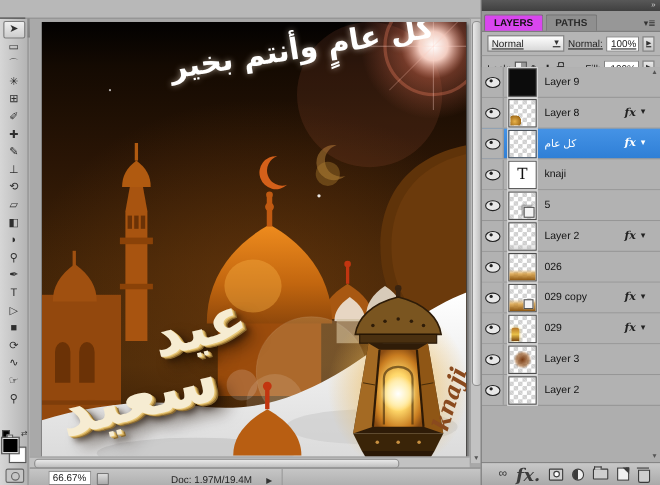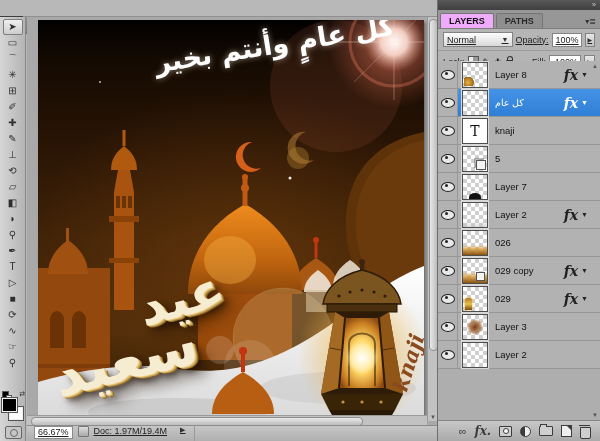--- a/index.html
+++ b/index.html
@@ -31,33 +31,33 @@
   .canvas svg{position:absolute;left:0;top:0;}
   .callig{position:absolute;left:48px;top:14px;width:310px;font-family:"DejaVu Sans",sans-serif;font-weight:bold;font-size:27px;color:#fff;direction:rtl;transform:rotate(-9deg);text-shadow:0 0 6px rgba(255,240,220,.55);letter-spacing:1px;}
   .eid1{position:absolute;left:100px;top:248px;font-family:"DejaVu Sans",sans-serif;font-weight:bold;font-size:52px;color:#f6ecd2;transform:rotate(-14deg);text-shadow:1px 1px 0 #e8c878,2px 2px 0 #c8a050,3px 3px 0 #8a6a30,5px 6px 6px rgba(30,15,4,.7),9px 11px 14px rgba(30,15,4,.55);}
   .eid2{position:absolute;left:14px;top:306px;font-family:"DejaVu Sans",sans-serif;font-weight:bold;font-size:58px;color:#f6ecd2;transform:rotate(-14deg);text-shadow:1px 1px 0 #e8c878,2px 2px 0 #c8a050,3px 3px 0 #8a6a30,5px 6px 6px rgba(30,15,4,.7),10px 12px 14px rgba(30,15,4,.55);}
   .sig{position:absolute;right:-14px;top:330px;font-family:"DejaVu Serif",serif;font-style:italic;font-weight:bold;font-size:21px;color:#8a4a1e;transform:rotate(-72deg);}
   .vscroll{position:absolute;right:0;top:0;width:10px;height:404px;background:#c2c2c2;border-left:1px solid #9a9a9a;box-sizing:border-box;}
   .vthumb{position:absolute;left:1px;top:2px;width:7px;height:330px;background:linear-gradient(90deg,#e9e9e9,#bdbdbd);border:1px solid #8f8f8f;border-radius:4px;}
   .varrow{position:absolute;left:0;bottom:1px;width:10px;text-align:center;font-size:6px;color:#555;}
   .hscroll{position:absolute;left:0;bottom:16px;width:400px;height:10px;background:#c2c2c2;border-top:1px solid #9a9a9a;box-sizing:border-box;}
   .hthumb{position:absolute;left:4px;top:1px;width:330px;height:7px;background:linear-gradient(#e9e9e9,#bdbdbd);border:1px solid #8f8f8f;border-radius:4px;}
-  .statusbar{position:absolute;left:0;bottom:0;width:410px;height:16px;background:linear-gradient(#c6c6c6,#b0b0b0);border-top:1px solid #8c8c8c;display:flex;align-items:flex-start;gap:5px;padding-left:7px;box-sizing:border-box;font-size:9px;color:#222;text-decoration:underline;}
+  .statusbar{position:absolute;left:0;bottom:0;width:410px;height:16px;background:linear-gradient(#c6c6c6,#b0b0b0);border-top:1px solid #8c8c8c;display:flex;align-items:flex-end;gap:5px;padding-left:17px;box-sizing:border-box;font-size:9px;color:#222;}
   .zoombox{background:#fff;border:1px solid #8a8a8a;height:11px;line-height:11px;padding:0 3px;}
   .scratch-ic{width:9px;height:9px;border:1px solid #777;background:linear-gradient(#ddd,#aaa);border-radius:1px;}
-  .docinfo{}
+  .docinfo{margin-left:52px;}
   .status-arrow{font-size:7px;color:#333;margin-left:8px;}
   .status-gutter{flex:1;height:100%;border-left:1px solid #999;margin-left:4px;}
 
   
   .layers{position:absolute;left:437px;top:0;width:163px;height:441px;background:#b5b5b5;border-left:1px solid #6e6e6e;box-sizing:border-box;}
   .panel-top{height:10px;background:linear-gradient(#585858,#404040);color:#ccc;font-size:7px;line-height:10px;text-align:right;padding-right:4px;}
   .ptabs{height:18px;background:#979797;display:flex;align-items:flex-end;border-bottom:1px solid #7c7c7c;}
   .ptab{height:14px;line-height:14px;padding:0 8px;font-size:9px;font-weight:bold;color:#2a2a2a;background:#8f8f8f;border:1px solid #757575;border-bottom:none;border-radius:2px 2px 0 0;margin-left:2px;}
-  .ptab.active{background:#f0abfc;color:#111;}
+  .ptab.active{background:#d946ef;color:#111;}
   .pmenu{margin-left:auto;font-size:8px;color:#333;padding:0 4px 2px 0;}
   .ctrl{display:flex;align-items:center;font-size:9px;color:#222;padding:0 5px;gap:3px;height:21px;border-bottom:1px solid #9b9b9b;text-decoration:underline;}
   .blendbox{width:66px;height:13px;background:linear-gradient(#fefefe,#d8d8d8);border:1px solid #838383;display:flex;justify-content:space-between;align-items:center;padding:0 3px;font-size:9px;}
   .blendbox .dd{font-size:7px;color:#333;}
   .rlabel{margin-left:auto;}
   .valbox{width:28px;height:12px;background:#fff;border:1px solid #838383;text-align:right;padding-right:2px;line-height:12px;}
   .spin{width:9px;height:12px;background:linear-gradient(#e8e8e8,#c2c2c2);border:1px solid #838383;font-size:6px;line-height:12px;text-align:center;color:#333;}
   .lockicons{display:flex;align-items:center;gap:4px;}
   .lk-checker{width:9px;height:9px;border:1px solid #555;background:conic-gradient(#999 25%,#eee 0 50%,#999 0 75%,#eee 0);}
   .lk-glyph{font-size:9px;color:#222;}
@@ -82,30 +82,30 @@
   .thumb.t-darkblob::after{content:"";position:absolute;left:6px;bottom:-2px;width:12px;height:8px;background:#111;border-radius:50% 50% 0 0;}
   .thumb.t-faint::after{content:"";position:absolute;left:0;bottom:0;width:100%;height:6px;background:linear-gradient(#fff0,#bbb8);}
   .thumb.t-gold::after{content:"";position:absolute;left:0;bottom:0;width:100%;height:10px;background:linear-gradient(#e8b24a00,#d89c3acc 40%,#8a5410);}
   .thumb.t-goldbadge::after{content:"";position:absolute;left:0;bottom:0;width:100%;height:11px;background:linear-gradient(#e8b24a00,#d89c3acc 40%,#8a5410);}
   .thumb.t-goldbadge::before{content:"";position:absolute;right:2px;bottom:2px;width:7px;height:7px;background:#f4f4f4;border:1px solid #555;z-index:2;}
   .thumb.t-lantern::after{content:"";position:absolute;left:2px;bottom:1px;width:7px;height:12px;background:linear-gradient(#b87828,#e8c048 50%,#7a4812);border-radius:2px 2px 0 0;box-shadow:0 0 3px #e8c048;}
   .thumb.t-brownblob::after{content:"";position:absolute;left:4px;top:4px;width:16px;height:16px;background:radial-gradient(circle,#7a3c14,#a0622daa 50%,transparent 72%);}
   .lname{font-size:9.5px;color:#111;flex:1;padding-left:3px;white-space:nowrap;overflow:hidden;}
   .lrow.sel .lname{color:#fff;}
   .fxwrap{display:flex;align-items:center;gap:3px;padding-right:12px;flex:none;}
-  .fxi{font-family:"DejaVu Serif",serif;font-style:italic;font-weight:bold;font-size:14px;color:#222;}
+  .fxi{font-family:"DejaVu Serif",serif;font-style:italic;font-weight:bold;font-size:10px;color:#222;}
   .lrow.sel .fxi{color:#fff;}
   .fxdd{font-size:7px;color:#222;}
   .lrow.sel .fxdd{color:#fff;}
   .scrollup{position:absolute;right:2px;top:63px;font-size:6px;color:#555;}
   .scrolldown{position:absolute;right:2px;bottom:23px;font-size:6px;color:#555;}
 
   .lbottom{position:absolute;left:0;right:0;bottom:0;height:21px;background:linear-gradient(#c8c8c8,#aaaaaa);border-top:1px solid #858585;display:flex;align-items:center;justify-content:flex-end;gap:8px;padding:0 9px;box-sizing:border-box;}
   .bic{color:#3c3c3c;font-size:11px;line-height:21px;}
-  .bic-fx{font-family:"DejaVu Serif",serif;font-style:italic;font-weight:bold;font-size:12px;}
+  .bic-fx{font-family:"DejaVu Serif",serif;font-style:italic;font-weight:bold;font-size:16px;}
   .bic-mask{width:11px;height:9px;border:1px solid #3c3c3c;border-radius:1px;position:relative;background:#cfcfcf;}
   .bic-mask::after{content:"";position:absolute;left:2.5px;top:1.5px;width:4px;height:4px;border-radius:50%;border:1px solid #3c3c3c;background:#fff;}
   .bic-adj{width:9px;height:9px;border-radius:50%;border:1px solid #3c3c3c;background:linear-gradient(90deg,#3c3c3c 50%,#efefef 50%);}
   .bic-folder{width:12px;height:8px;border:1px solid #3c3c3c;border-radius:1px;position:relative;background:#cfcfcf;}
   .bic-folder::before{content:"";position:absolute;left:0;top:-3px;width:5px;height:2px;border:1px solid #3c3c3c;border-bottom:none;background:#cfcfcf;}
   .bic-new{width:9px;height:10px;border:1px solid #3c3c3c;background:#efefef;position:relative;}
   .bic-new::after{content:"";position:absolute;right:-1px;top:-1px;border:3px solid #3c3c3c;border-left-color:transparent;border-bottom-color:transparent;width:0;height:0;}
   .bic-trash{width:9px;height:10px;border:1px solid #3c3c3c;border-radius:0 0 2px 2px;position:relative;background:#cfcfcf;margin-top:3px;}
   .bic-trash::before{content:"";position:absolute;left:-2px;top:-3px;width:11px;height:1.5px;background:#3c3c3c;}
 </style>
@@ -393,39 +393,50 @@
     <div class="ptabs">
       <span class="ptab active">LAYERS</span>
       <span class="ptab">PATHS</span>
       <span class="pmenu">▾≣</span>
     </div>
     <div class="ctrl">
       <span class="blendbox">
         <span>Normal</span>
         <span class="dd">▼</span>
       </span>
-      <span class="rlabel">Opacity:</span>
+      <span class="rlabel">Normal:</span>
       <span class="valbox">100%</span>
       <span class="spin">▶</span>
     </div>
     <div class="ctrl">
       <span>Lock:</span>
       <span class="lockicons">
         <span class="lk-checker"></span>
         <span class="lk-glyph">✎</span>
         <span class="lk-glyph">✚</span>
         <span class="lk-lock"></span>
       </span>
       <span class="rlabel">Fill:</span>
       <span class="valbox">100%</span>
       <span class="spin">▶</span>
     </div>
 
     <div class="llist">
 
+        <div class="lrow">
+          <span class="eyecell">
+            <span class="eye"></span>
+          </span>
+          <span class="thumb t-black"></span>
+          <span class="lname">Layer 9</span>
+          <span class="fxwrap" style="visibility: hidden;">
+            <span class="fxi">fx</span>
+            <span class="fxdd">▼</span>
+          </span>
+        </div>
 
         <div class="lrow">
           <span class="eyecell">
             <span class="eye"></span>
           </span>
           <span class="thumb t-ornament"></span>
           <span class="lname">Layer 8</span>
           <span class="fxwrap">
             <span class="fxi">fx</span>
             <span class="fxdd">▼</span>
@@ -461,31 +472,20 @@
             <span class="eye"></span>
           </span>
           <span class="thumb t-badge"></span>
           <span class="lname">5</span>
           <span class="fxwrap" style="visibility: hidden;">
             <span class="fxi">fx</span>
             <span class="fxdd">▼</span>
           </span>
         </div>
 
-        <div class="lrow">
-          <span class="eyecell">
-            <span class="eye"></span>
-          </span>
-          <span class="thumb t-darkblob"></span>
-          <span class="lname">Layer 7</span>
-          <span class="fxwrap" style="visibility: hidden;">
-            <span class="fxi">fx</span>
-            <span class="fxdd">▼</span>
-          </span>
-        </div>
 
         <div class="lrow">
           <span class="eyecell">
             <span class="eye"></span>
           </span>
           <span class="thumb t-faint"></span>
           <span class="lname">Layer 2</span>
           <span class="fxwrap">
             <span class="fxi">fx</span>
             <span class="fxdd">▼</span>

